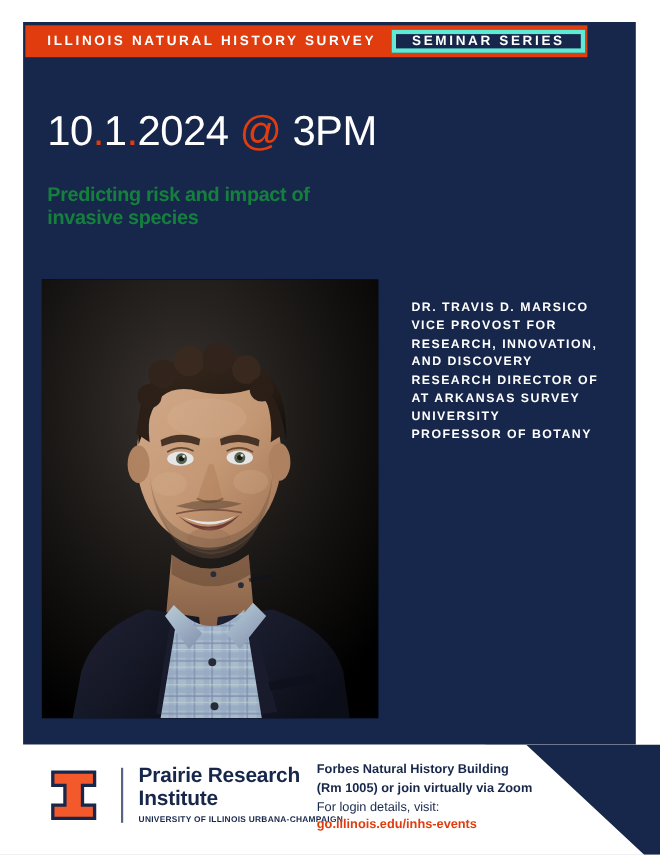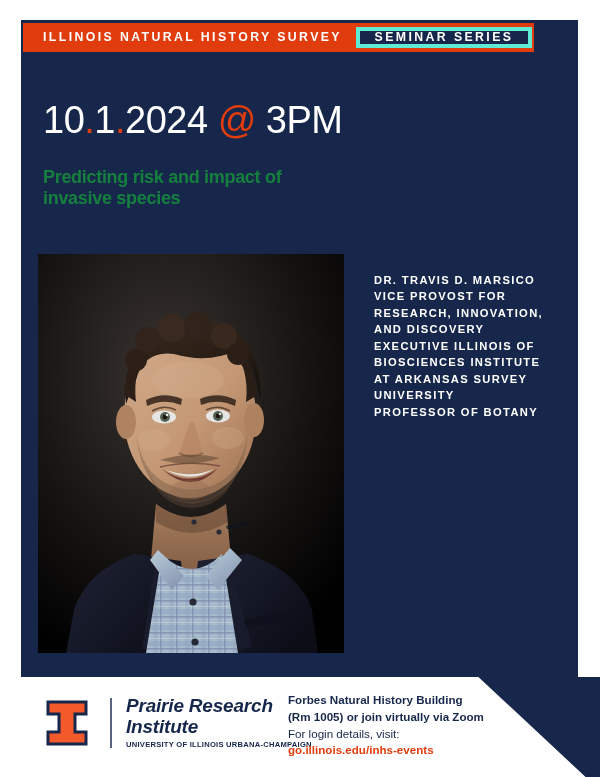--- a/index.html
+++ b/index.html
@@ -167,21 +167,20 @@
   }
   .pri-name {
     position: absolute;
     left: 126px;
     top: 696px;
     color: #17274b;
     font-size: 19px;
     font-weight: bold;
     line-height: 1.1;
     letter-spacing: -0.2px;
-    font-style: italic;
   }
   .pri-sub {
     position: absolute;
     left: 126px;
     top: 740px;
     color: #17274b;
     font-size: 7.6px;
     font-weight: bold;
     letter-spacing: 0.25px;
     white-space: nowrap;
@@ -340,22 +339,21 @@
 
       <rect width="306" height="399" fill="url(#bgv)" opacity="0.12"></rect>
     </svg>
   </div>
 
   <div class="bio">
     <div>DR. TRAVIS D. MARSICO</div>
     <div>VICE PROVOST FOR</div>
     <div>RESEARCH, INNOVATION,</div>
     <div>AND DISCOVERY</div>
-    <div>EXECUTIVE ILLINOIS OF</div>
-    <div>BIOSCIENCES INSTITUTE</div>
+    <div>RESEARCH DIRECTOR OF</div>
     <div>AT ARKANSAS SURVEY</div>
     <div>UNIVERSITY</div>
     <div>PROFESSOR OF BOTANY</div>
   </div>
 
   <div class="footer">
     <div class="footer-wedge"></div>
   </div>
 
   <div class="logo-block">

